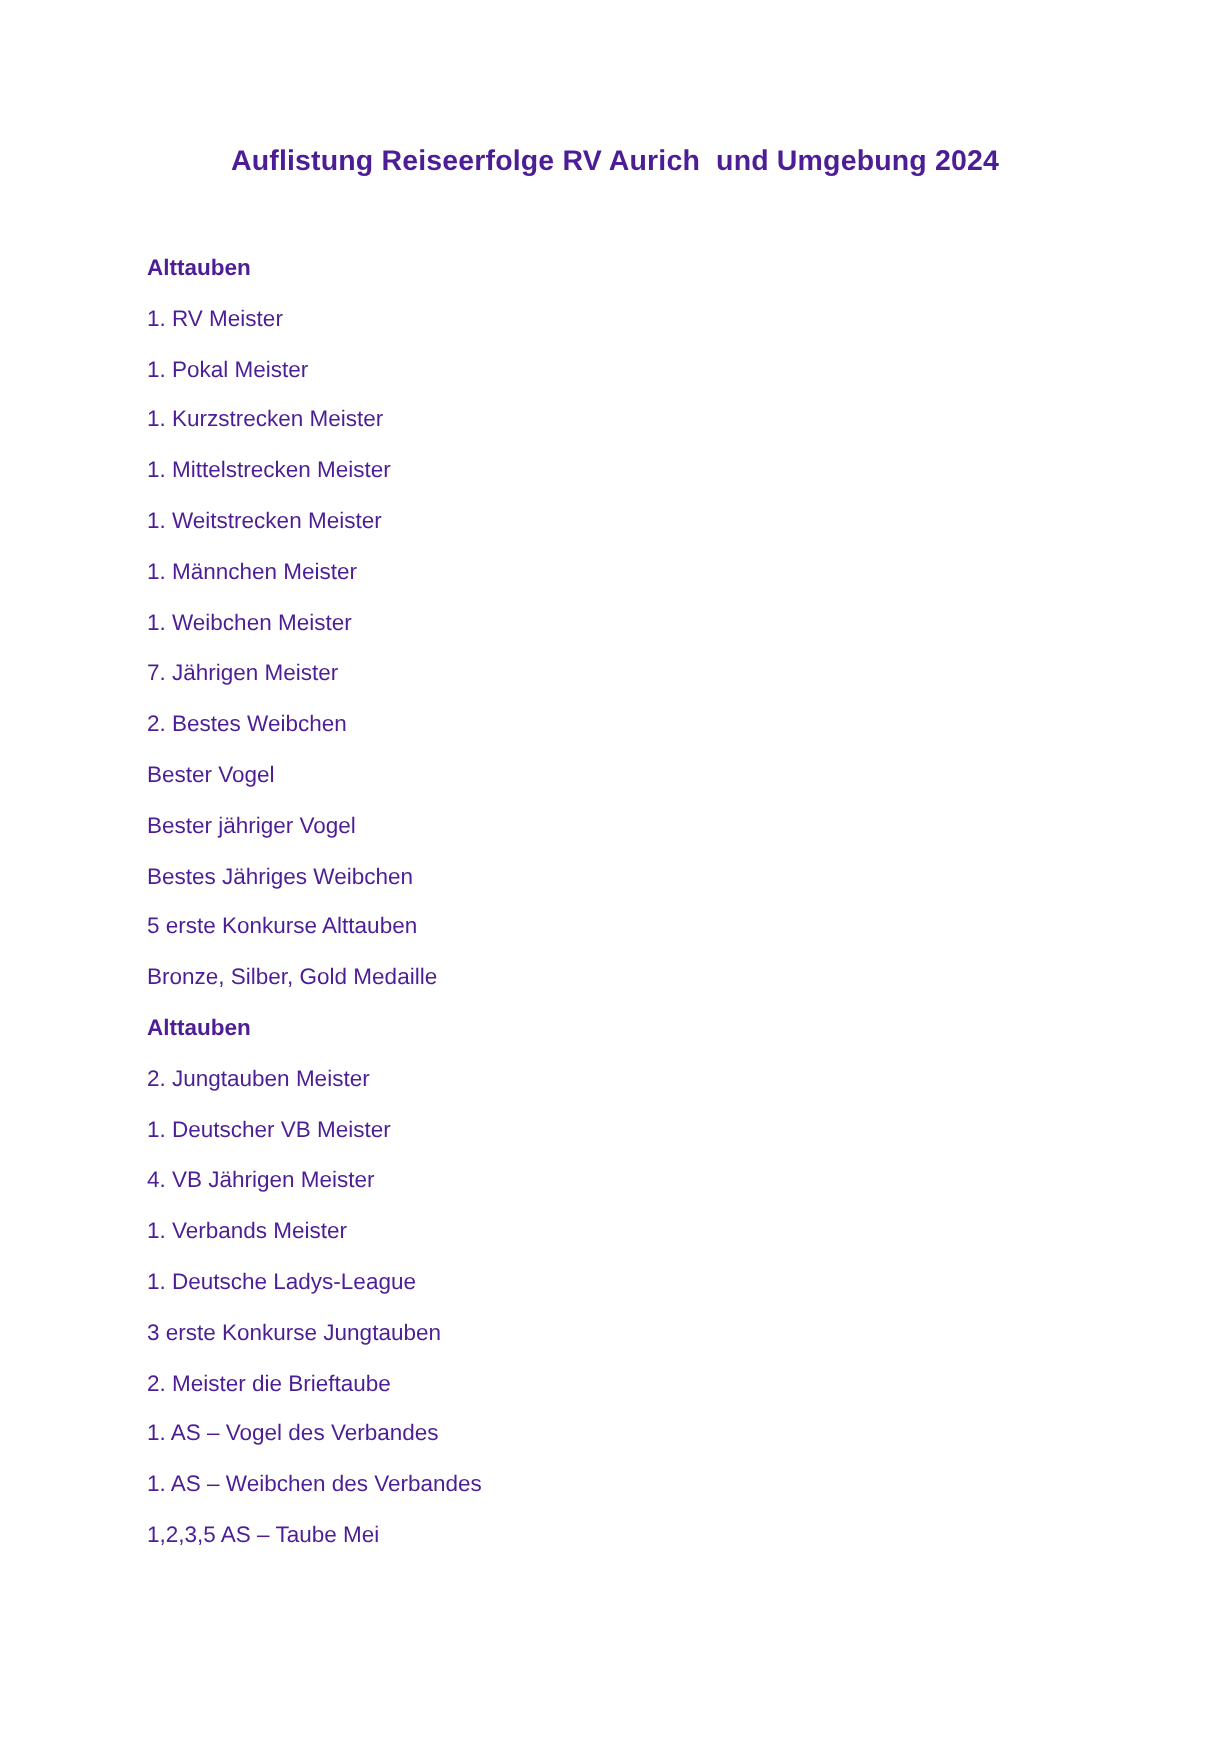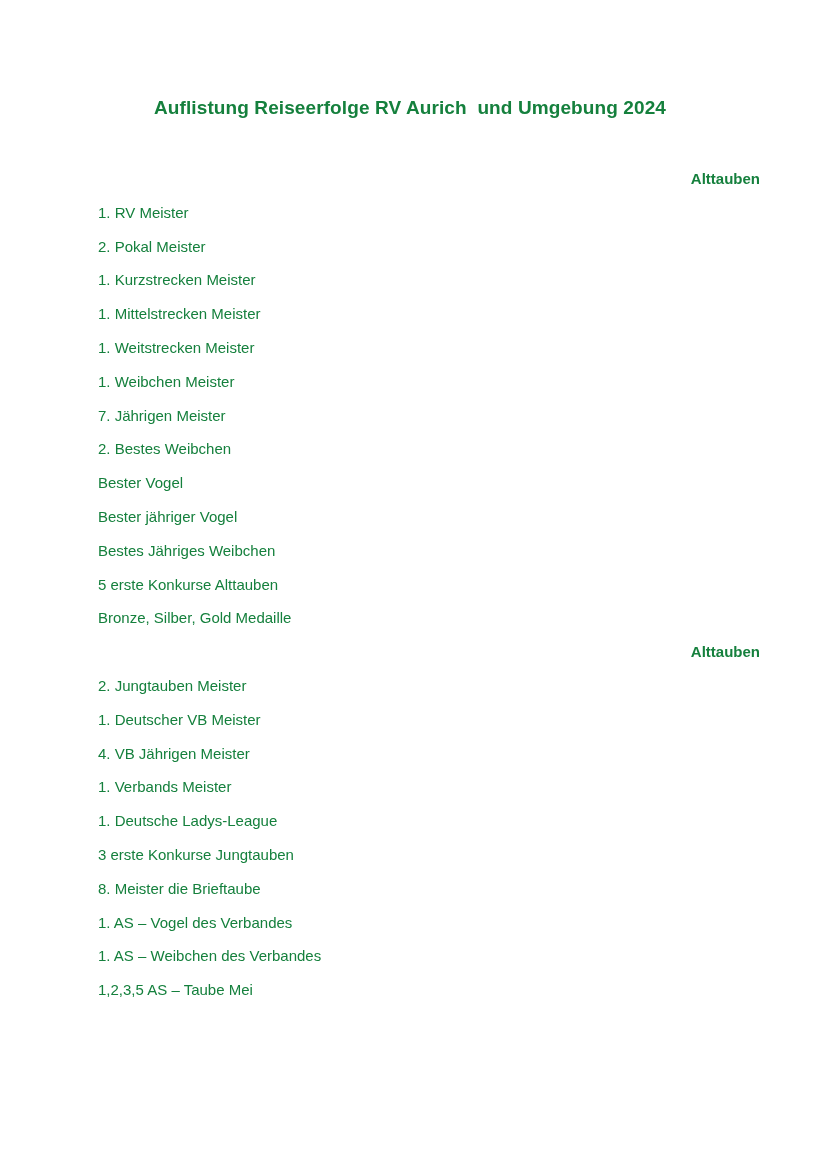--- a/index.html
+++ b/index.html
@@ -1,21 +1,21 @@
 <!DOCTYPE html>
 <html><head>
 <meta charset="utf-8">
 <style>
   * { margin: 0; padding: 0; box-sizing: border-box; }
   html, body { background: #ffffff; }
   .page {
     width: 820px;
     height: 1159px;
     background: #ffffff;
-    color: #15803d;
+    color: #4c1d95;
     font-family: "Liberation Sans", sans-serif;
     position: relative;
     overflow: hidden;
   }
   .doc-title {
     padding-top: 96px;
     text-align: center;
     font-weight: bold;
     font-size: 19px;
     line-height: 24px;
@@ -28,51 +28,51 @@
     padding-right: 60px;
     font-size: 15px;
   }
   .line {
     height: 33.8px;
     line-height: 33.8px;
     white-space: pre-wrap;
   }
   .heading {
     font-weight: bold;
-    text-align: right;
   }
 </style>
 </head>
 <body>
 
 <div class="page">
   <div class="doc-title">Auflistung Reiseerfolge RV Aurich  und Umgebung 2024</div>
 
   <div class="content">
 
     <div class="line heading">Alttauben</div>
     <div class="line">1. RV Meister</div>
-    <div class="line">2. Pokal Meister</div>
+    <div class="line">1. Pokal Meister</div>
     <div class="line">1. Kurzstrecken Meister</div>
     <div class="line">1. Mittelstrecken Meister</div>
     <div class="line">1. Weitstrecken Meister</div>
+    <div class="line">1. Männchen Meister</div>
     <div class="line">1. Weibchen Meister</div>
     <div class="line">7. Jährigen Meister</div>
     <div class="line">2. Bestes Weibchen</div>
     <div class="line">Bester Vogel</div>
     <div class="line">Bester jähriger Vogel</div>
     <div class="line">Bestes Jähriges Weibchen</div>
     <div class="line">5 erste Konkurse Alttauben</div>
     <div class="line">Bronze, Silber, Gold Medaille</div>
 
     <div class="line heading">Alttauben</div>
     <div class="line">2. Jungtauben Meister</div>
     <div class="line">1. Deutscher VB Meister</div>
     <div class="line">4. VB Jährigen Meister</div>
     <div class="line">1. Verbands Meister</div>
     <div class="line">1. Deutsche Ladys-League</div>
     <div class="line">3 erste Konkurse Jungtauben</div>
-    <div class="line">8. Meister die Brieftaube</div>
+    <div class="line">2. Meister die Brieftaube</div>
     <div class="line">1. AS – Vogel des Verbandes</div>
     <div class="line">1. AS – Weibchen des Verbandes</div>
     <div class="line">1,2,3,5 AS – Taube Mei</div>
   </div>
 </div>
 
 </body></html>

